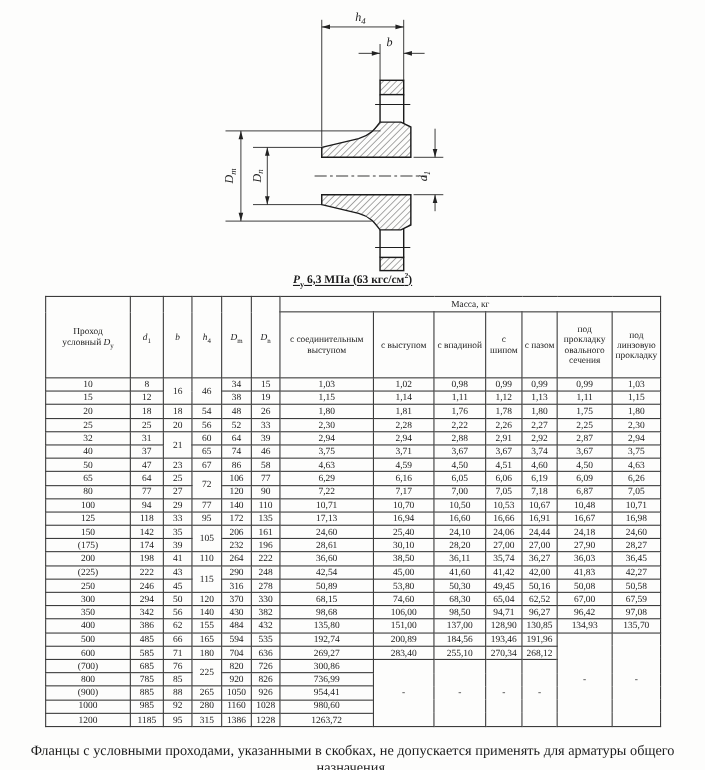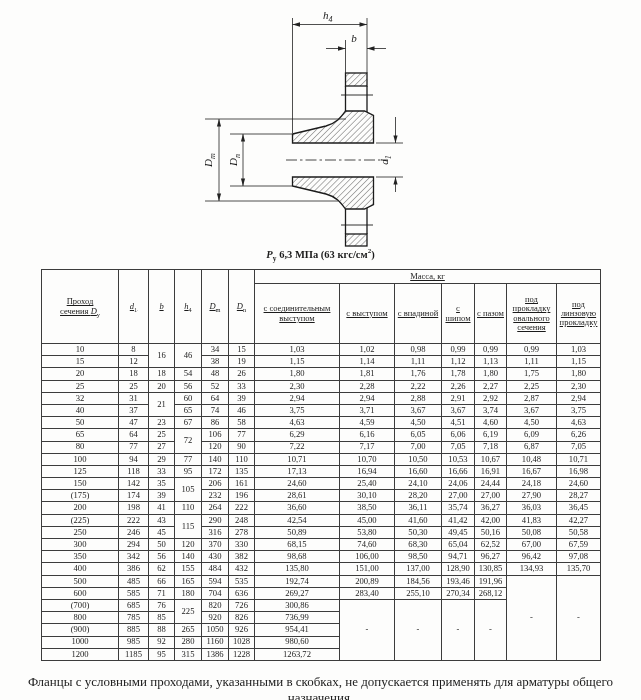--- a/index.html
+++ b/index.html
@@ -1,27 +1,27 @@
 <!DOCTYPE html>
 <html><head>
 <meta charset="utf-8">
 <style>
   html,body{margin:0;padding:0;background:#ffffff;}
   .page{position:relative;width:641px;height:700px;background:#fdfdfc;overflow:hidden;
         font-family:"Liberation Serif","DejaVu Serif",serif;color:#1b1b1b;}
   .drawing-svg{position:absolute;top:0;left:0;}
   .drawing-svg text{font-family:"Liberation Serif","DejaVu Serif",serif;font-style:italic;fill:#1b1b1b;}
   .caption{position:absolute;top:247px;left:0;width:641px;text-align:center;
-           font-size:10.5px;font-weight:bold;}
+           font-size:10.5px;font-weight:bold;text-decoration:underline;}
   .caption sub{font-size:7.5px;}
   .caption sup{font-size:7px;}
   table.tbl{position:absolute;top:269px;left:41px;border-collapse:collapse;table-layout:fixed;}
   table.tbl td{border:1px solid #3c3c3c;text-align:center;vertical-align:middle;
                padding:0 1px;font-size:8.6px;line-height:1.08;overflow:hidden;}
-  table.tbl thead td{font-size:8.5px;text-decoration:underline;}
+  table.tbl thead td{font-size:8.5px;}
   table.tbl thead tr.r1 td.mass-title{height:13px;}
   table.tbl thead tr.r2 td{height:59px;text-align:center;}
   table.tbl tbody td{height:11.2px;}
   table.tbl sub{font-size:6.3px;line-height:0;}
   .footnote{position:absolute;top:674px;left:0;width:641px;text-align:center;font-size:13px;}
 </style>
 </head>
 <body>
 
 <div class="page">
@@ -93,21 +93,21 @@
         <col style="width:85px">
         <col style="width:55px">
       <col style="width:47px">
         <col style="width:33px">
         <col style="width:32px">
         <col style="width:50px">
       <col style="width:44px">
     </colgroup>
     <thead>
       <tr class="r1">
-        <td rowspan="2"><span>Проход</span><br><span>сечения </span><i>D</i><sub>у</sub></td>
+        <td rowspan="2"><span>Проход</span><br><span>условный </span><i>D</i><sub>у</sub></td>
         <td rowspan="2"><i>d</i><sub>1</sub></td>
         <td rowspan="2"><i>b</i><sub></sub></td>
         <td rowspan="2"><i>h</i><sub>4</sub></td>
         <td rowspan="2"><i>D</i><sub>m</sub></td>
         <td rowspan="2"><i>D</i><sub>n</sub></td>
         <td colspan="7" class="mass-title">Масса, кг</td>
       </tr>
       <tr class="r2">
         <td>с соединительным выступом</td>
         <td>с выступом</td>

